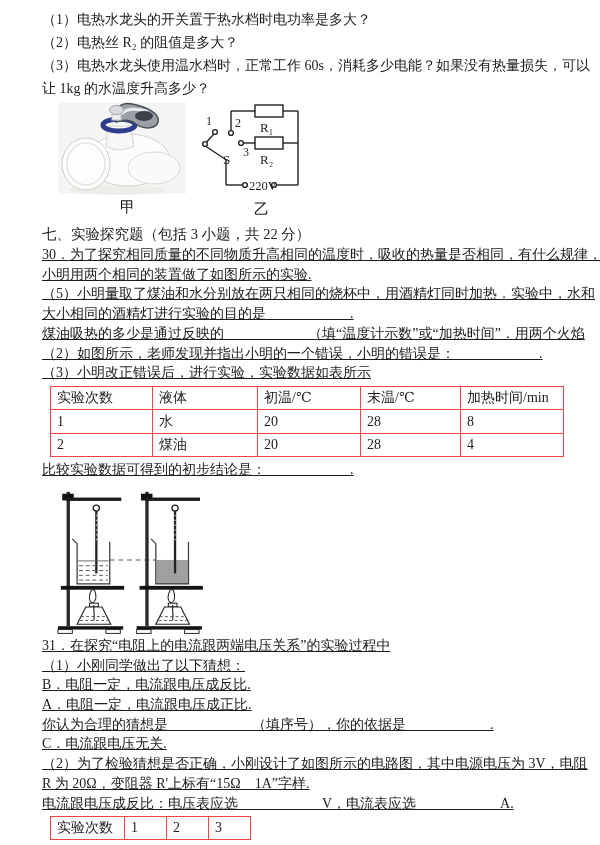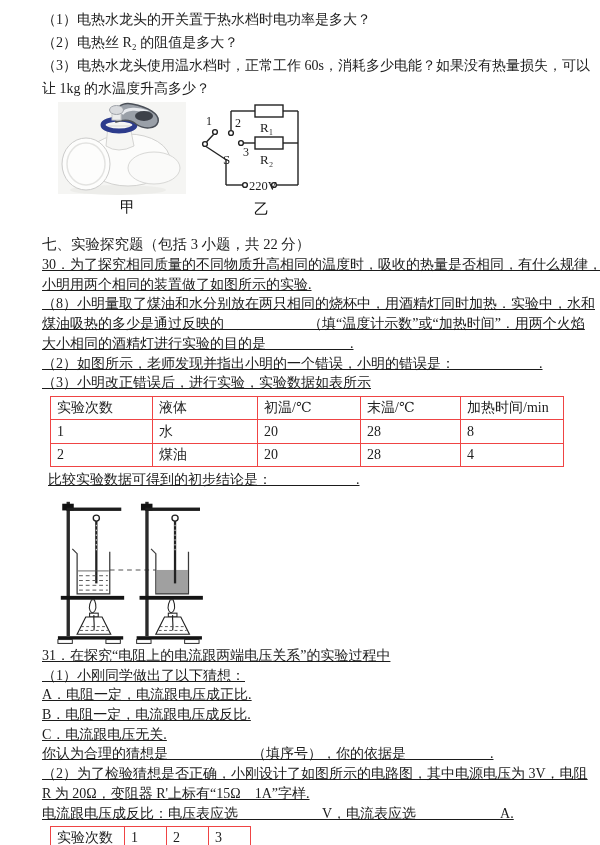--- a/index.html
+++ b/index.html
@@ -3,23 +3,23 @@
 <meta charset="utf-8">
 <style>
   html,body{margin:0;padding:0;background:#ffffff;}
   .page{
     position:relative;width:600px;height:845px;box-sizing:border-box;
     padding:8px 12px 0 42px;overflow:hidden;background:#ffffff;
     font-family:"Liberation Serif","DejaVu Serif",serif;color:#1c1c1c;
   }
   .line{font-size:14px;line-height:20px;white-space:nowrap;}
   .intro .line{line-height:23px;}
-  .heading{font-size:14.5px;line-height:21px;margin-top:14px;white-space:nowrap;}
+  .heading{font-size:14.5px;line-height:21px;margin-top:4px;white-space:nowrap;}
   .q30 .line,.q31 .line{line-height:19.7px;text-decoration:underline;}
-  .after .line{line-height:19.5px;margin-left:6px;}
+  .after .line{line-height:19.5px;}
 
   .fig1{position:relative;height:118px;margin-top:2px;}
   .tap-svg{position:absolute;left:14px;top:0;}
   .circuit-svg{position:absolute;left:156px;top:0;}
   .fig-label{position:absolute;font-size:15px;color:#111;}
   .fig-label.jia{left:78px;top:96px;}
   .fig-label.yi{left:212px;top:98px;}
 
   table.data{border-collapse:collapse;margin:3px 0 3px 8px;table-layout:fixed;}
   table.data td{border:1px solid #ef4444;font-size:14px;padding:1px 6px;height:20px;
@@ -96,23 +96,23 @@
       <text x="51" y="88" font-size="12.5">220V</text>
     </svg>
     <span class="fig-label yi">乙</span>
   </div>
 
   <div class="heading">七、实验探究题（包括 3 小题，共 22 分）</div>
 
   <div class="q30">
     <div class="line">30．为了探究相同质量的不同物质升高相同的温度时，吸收的热量是否相同，有什么规律，</div>
     <div class="line">小明用两个相同的装置做了如图所示的实验.</div>
-    <div class="line">（8）小明量取了煤油和水分别放在两只相同的烧杯中，用酒精灯同时加热．实验中，水和</div>
+    <div class="line">（5）小明量取了煤油和水分别放在两只相同的烧杯中，用酒精灯同时加热．实验中，水和</div>
+    <div class="line">大小相同的酒精灯进行实验的目的是____________.</div>
     <div class="line">煤油吸热的多少是通过反映的____________（填“温度计示数”或“加热时间”．用两个火焰</div>
-    <div class="line">大小相同的酒精灯进行实验的目的是____________.</div>
     <div class="line">（2）如图所示，老师发现并指出小明的一个错误，小明的错误是：____________.</div>
     <div class="line">（3）小明改正错误后，进行实验，实验数据如表所示</div>
 
     <table class="data main">
       <colgroup>
           <col class="c0">
           <col class="c1">
           <col class="c2">
           <col class="c3">
           <col class="c4">
@@ -200,24 +200,24 @@
         <rect x="2" y="148" width="68" height="3.5" fill="#141414"></rect>
         <rect x="2" y="151.5" width="15" height="4" fill="#fff" stroke="#222" stroke-width="1"></rect>
         <rect x="52" y="151.5" width="15" height="4" fill="#fff" stroke="#222" stroke-width="1"></rect>
       </g>
     </svg>
   </div>
 
   <div class="q31">
     <div class="line">31．在探究“电阻上的电流跟两端电压关系”的实验过程中</div>
     <div class="line">（1）小刚同学做出了以下猜想：</div>
+    <div class="line">B．电阻一定，电流跟电压成反比.</div>
     <div class="line">A．电阻一定，电流跟电压成正比.</div>
-    <div class="line">B．电阻一定，电流跟电压成反比.</div>
+    <div class="line">你认为合理的猜想是____________（填序号），你的依据是____________.</div>
     <div class="line">C．电流跟电压无关.</div>
-    <div class="line">你认为合理的猜想是____________（填序号），你的依据是____________.</div>
     <div class="line">（2）为了检验猜想是否正确，小刚设计了如图所示的电路图，其中电源电压为 3V，电阻</div>
     <div class="line">R 为 20Ω，变阻器 R'上标有“15Ω　1A”字样.</div>
     <div class="line">电流跟电压成反比：电压表应选____________V，电流表应选____________A.</div>
 
     <table class="data mini">
       <colgroup>
           <col class="m0">
           <col class="m1">
           <col class="m2">
           <col class="m3">

